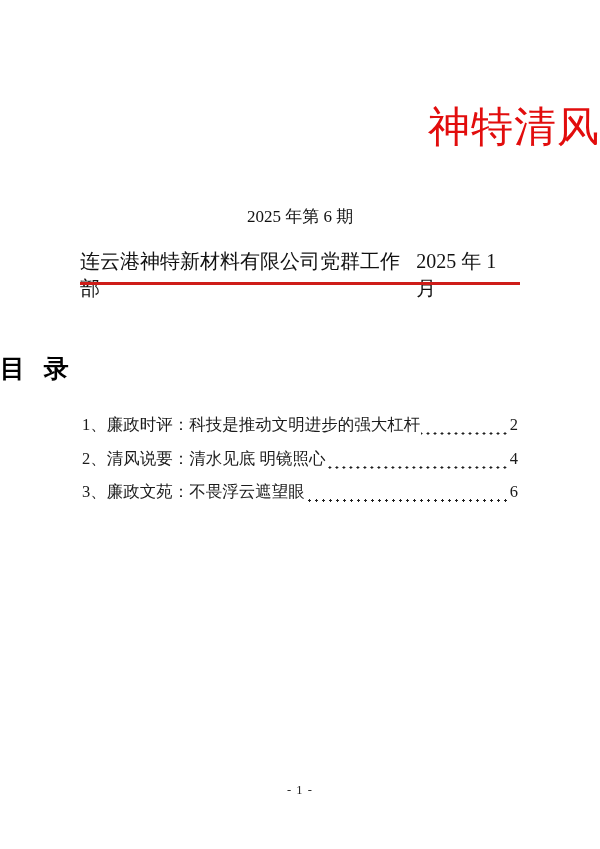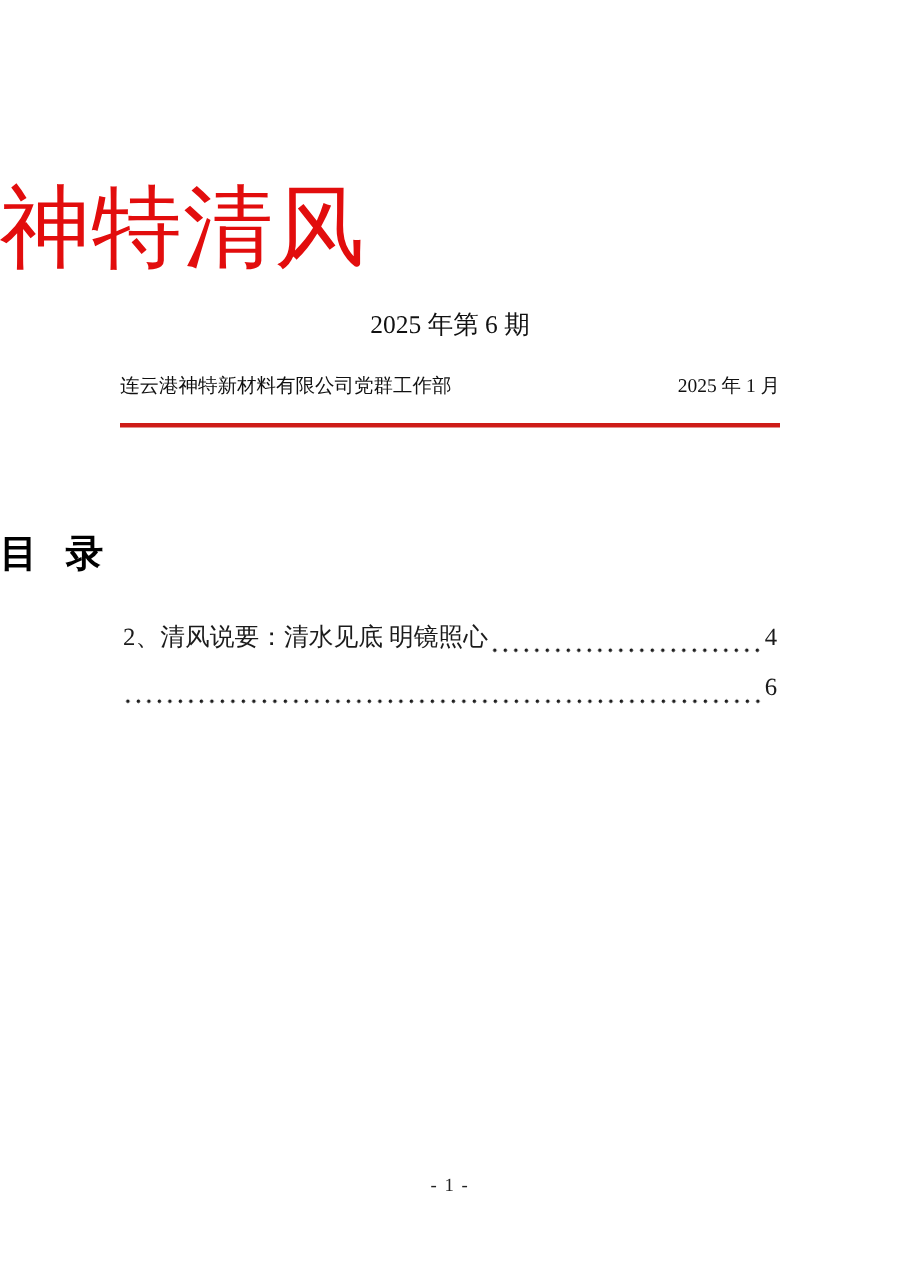--- a/index.html
+++ b/index.html
@@ -11,25 +11,25 @@
   .page {
     position: relative;
     width: 600px;
     height: 849px;
     margin: 0 auto;
     background: #ffffff;
     overflow: hidden;
   }
   .masthead-title {
     position: absolute;
-    top: 116px;
+    top: 102px;
     left: 0;
     width: 100%;
-    text-align: left;
-    font-size: 60px;
+    text-align: right;
+    font-size: 42px;
     font-weight: 400;
     letter-spacing: 1px;
     color: #e20d0d;
     line-height: 1.2;
     white-space: nowrap;
   }
   .issue-line {
     position: absolute;
     top: 205px;
     left: 0;
@@ -39,21 +39,21 @@
     color: #111111;
   }
   .publisher-row {
     position: absolute;
     top: 248px;
     left: 80px;
     width: 440px;
     display: flex;
     justify-content: space-between;
     align-items: baseline;
-    font-size: 13px;
+    font-size: 20px;
     color: #111111;
   }
   .red-rule {
     position: absolute;
     top: 282px;
     left: 80px;
     width: 440px;
     height: 3px;
     background: #ce1c18;
     border: 0;
@@ -120,25 +120,31 @@
     <span>连云港神特新材料有限公司党群工作部</span>
     <span>2025 年 1 月</span>
   </div>
 
   <div class="red-rule"></div>
 
   <div class="toc-heading">目   录</div>
 
   <div class="toc-list">
     <div class="toc-item">
+      <span class="toc-label">1、廉政时评：科技是推动文明进步的强大杠杆</span>
+      <span class="dot-leader"></span>
+      <span class="toc-page">2</span>
+    </div>
+    <div class="toc-item">
       <span class="toc-label">2、清风说要：清水见底 明镜照心</span>
       <span class="dot-leader"></span>
       <span class="toc-page">4</span>
     </div>
     <div class="toc-item">
+      <span class="toc-label">3、廉政文苑：不畏浮云遮望眼</span>
       <span class="dot-leader"></span>
       <span class="toc-page">6</span>
     </div>
   </div>
 
   <div class="footer-pagenum">- 1 -</div>
 
 </div>
 
 </body></html>

